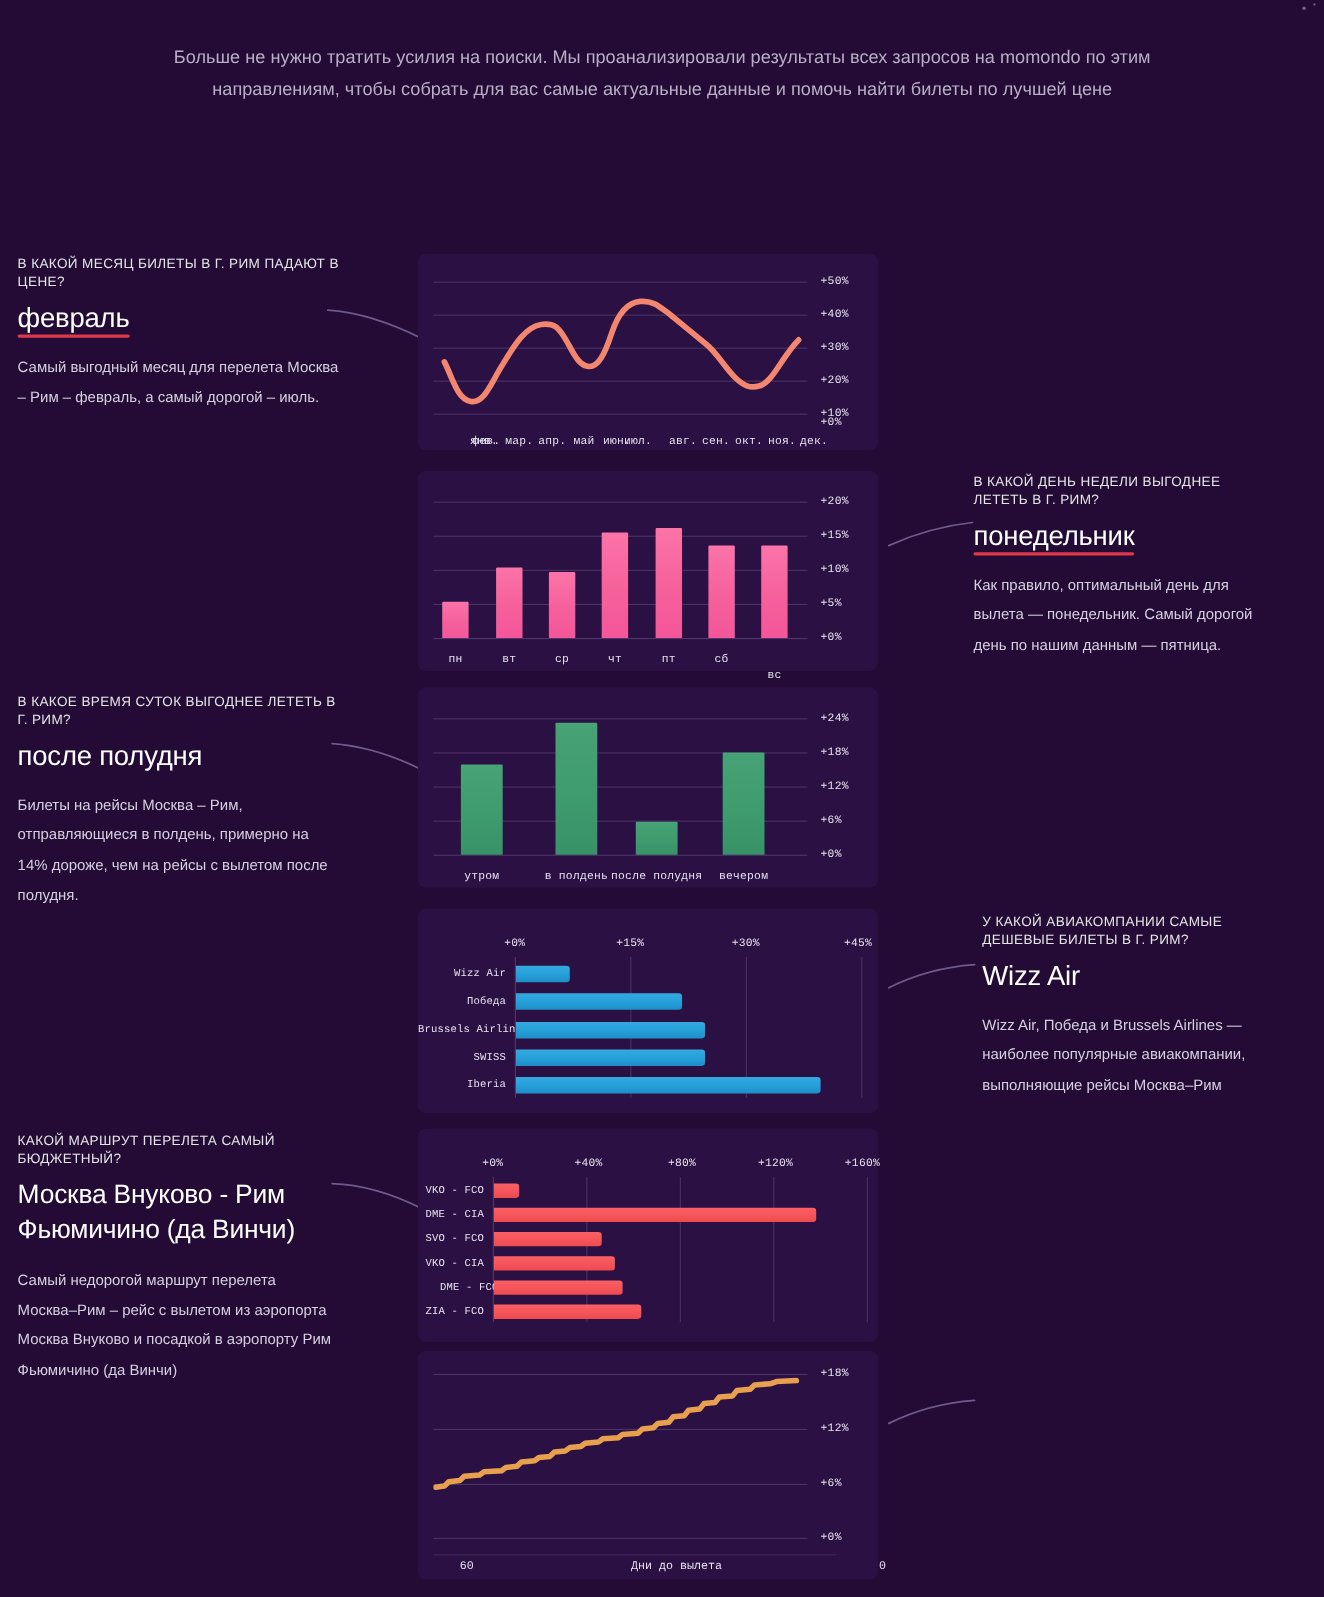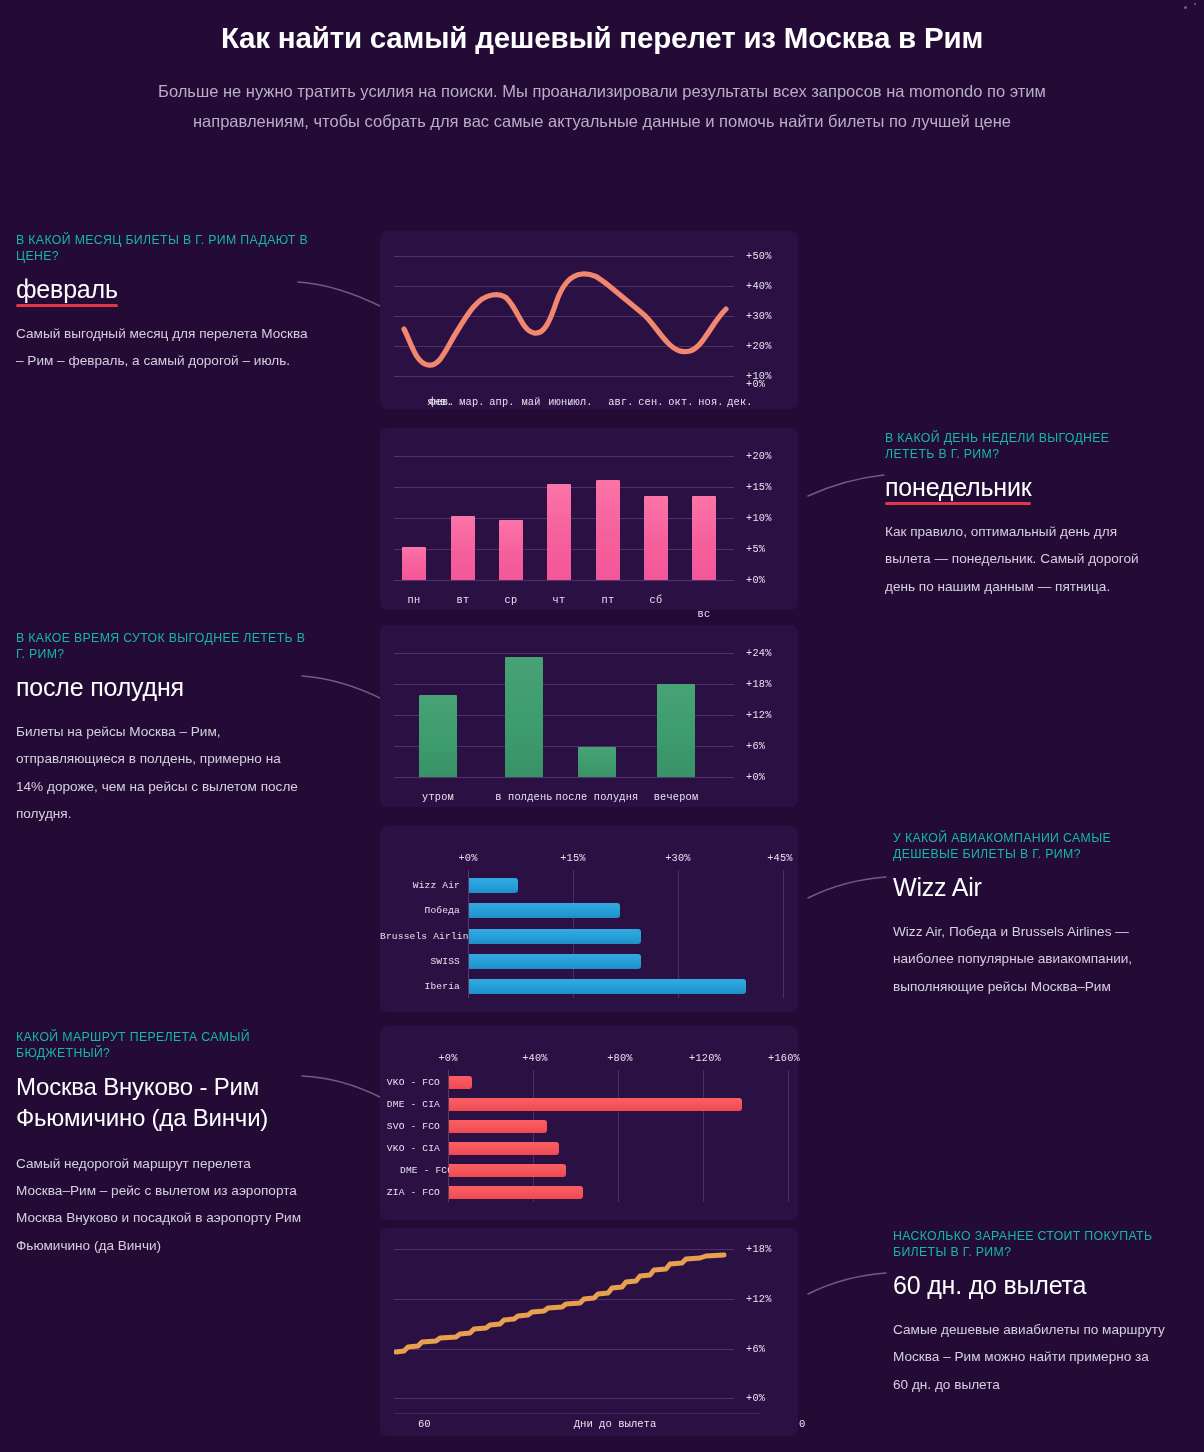--- a/index.html
+++ b/index.html
@@ -35,21 +35,21 @@
     font-weight: 300;
     padding: 0 18px;
   }
 
   
   .txt-block { position: absolute; }
   .kicker {
     font-size: 12.3px;
     line-height: 1.33;
     letter-spacing: 0.35px;
-    color: #14b8a6;
+    color: #e5e5e5;
     text-transform: uppercase;
     font-weight: 400;
   }
   .answer {
     margin-top: 9px;
     color: #ffffff;
     font-size: 25px;
     line-height: 1.22;
     font-weight: 400;
     display: inline-block;
@@ -138,21 +138,20 @@
 
   .connector { position: absolute; pointer-events: none; }
   .speck { position: absolute; border-radius: 50%; background: #c8b8e0; opacity:.5; }
 </style>
 </head>
 <body>
 
 <div id="page">
 
   <div class="header">
-    <h1>Как найти самый дешевый перелет из Москва в Рим</h1>
     <div class="subtitle">Больше не нужно тратить усилия на поиски. Мы проанализировали результаты всех запросов на momondo по этим направлениям, чтобы собрать для вас самые актуальные данные и помочь найти билеты по лучшей цене</div>
   </div>
 
   <span class="speck" style="left:1184px;top:6px;width:3px;height:3px;"></span>
   <span class="speck" style="left:1194px;top:3px;width:2px;height:2px;"></span>
 
   <div class="txt-block" style="left:16px;top:232px;width:300px;">
     <div class="kicker">В КАКОЙ МЕСЯЦ БИЛЕТЫ В Г. РИМ ПАДАЮТ В ЦЕНЕ?</div>
     <div class="answer underlined">февраль</div>
     <div class="body-txt">Самый выгодный месяц для перелета Москва – Рим – февраль, а самый дорогой – июль.</div>
@@ -373,19 +372,14 @@
       <span class="footlbl" style="left:12px;top:190px;">60</span>
       <span class="footlbl" style="left:50%;top:190px;transform:translateX(-50%);">Дни до вылета</span>
       <span class="footlbl" style="left:393px;top:190px;">0</span>
     </div>
   </div>
 
   <svg class="connector" style="left:806px;top:1268px;width:82px;height:32px;">
     <path d="M2,26 C26,14 52,7 80,5" stroke="#6f5a8c" stroke-width="1.6" fill="none" stroke-linecap="round"></path>
   </svg>
 
-  <div class="txt-block" style="left:893px;top:1228px;width:272px;">
-    <div class="kicker">НАСКОЛЬКО ЗАРАНЕЕ СТОИТ ПОКУПАТЬ БИЛЕТЫ В Г. РИМ?</div>
-    <div class="answer">60 дн. до вылета</div>
-    <div class="body-txt">Самые дешевые авиабилеты по маршруту Москва – Рим можно найти примерно за 60 дн. до вылета</div>
-  </div>
 
 </div>
 
 </body></html>

